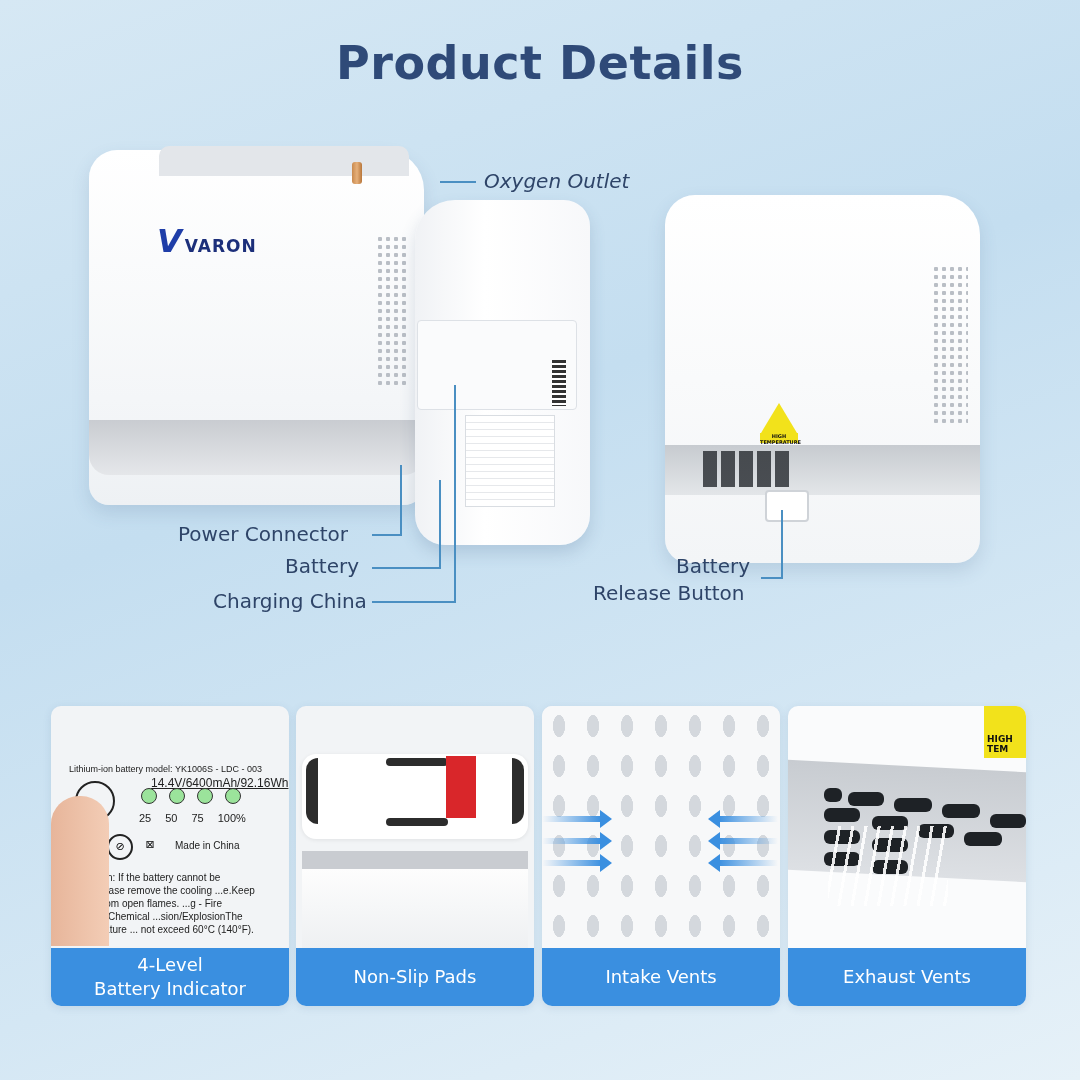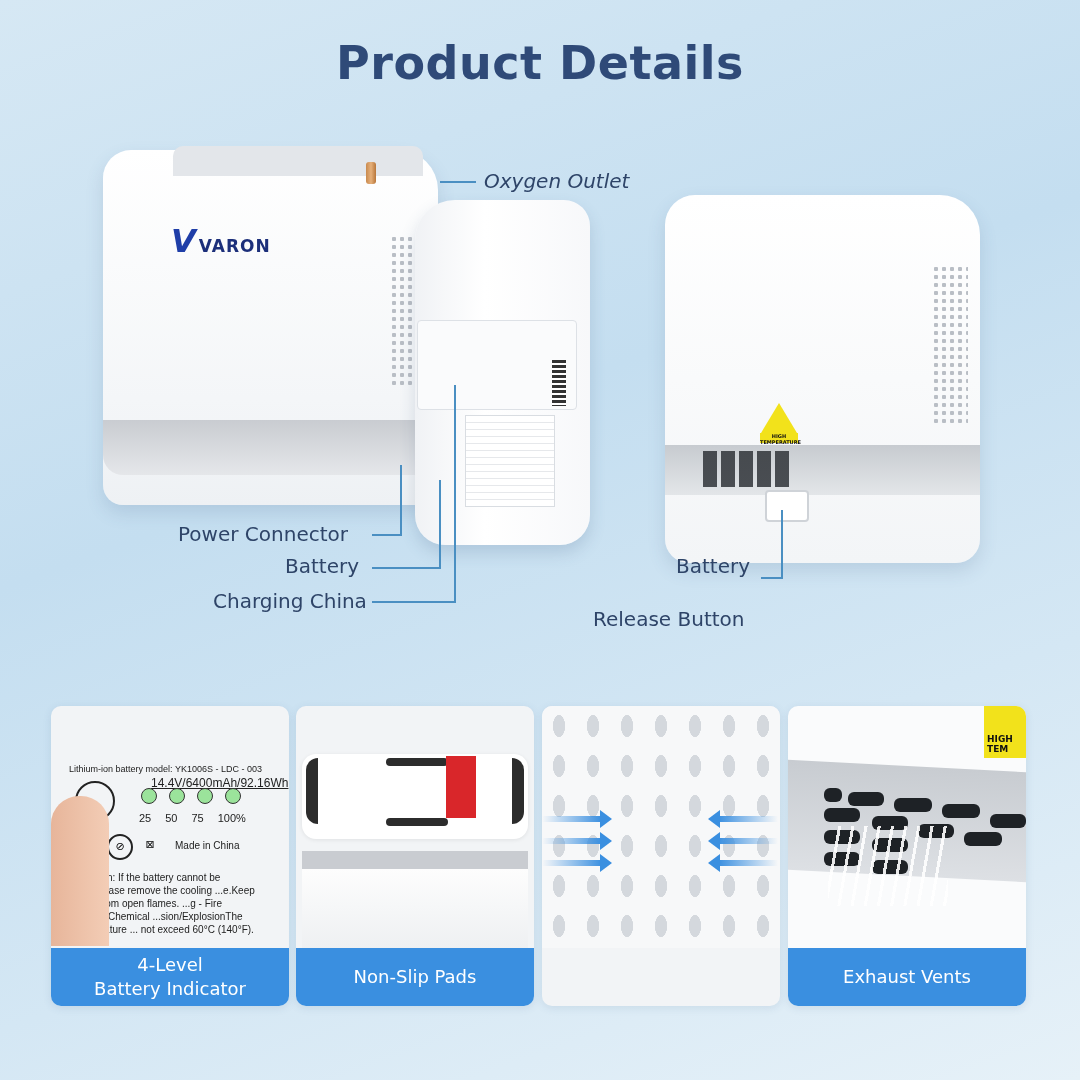--- a/index.html
+++ b/index.html
@@ -8,21 +8,21 @@
     font-family: "DejaVu Sans", sans-serif;
     background: linear-gradient(160deg, #d6e8f4 0%, #c4def0 40%, #d4e7f4 70%, #e6f1f8 100%);
   }
   .title {
     position: absolute; top: 36px; left: 0; width: 100%; text-align: center;
     font-family: "DejaVu Sans", sans-serif; font-weight: bold; font-size: 46px;
     color: #2f4a78; letter-spacing: 0.5px;
   }
   
   .device-main {
-    position: absolute; left: 103px; top: 150px; width: 335px; height: 355px;
+    position: absolute; left: 89px; top: 150px; width: 335px; height: 355px;
     background: linear-gradient(180deg,#ffffff 0%, #f4f6f8 70%, #eef1f4 100%);
     border-radius: 28px 40px 20px 20px; box-shadow: 0 8px 18px rgba(60,90,130,0.15); text-decoration: underline;
   }
   .device-main .topbar { position:absolute; top:-4px; left:70px; width:250px; height:30px; background:#e3e6ea; border-radius: 10px 10px 0 0;}
   .device-main .band {
     position:absolute; left:0; right:0; bottom:30px; height:55px;
     background: linear-gradient(180deg,#c9ccd1,#e5e7ea); border-radius: 0 0 20px 20px;
   }
   .logo { position:absolute; left:68px; top:72px; font-weight:bold; font-size:17px; color:#1c2f7a; letter-spacing:1px; }
   .logo .v { font-size:32px; color:#1f3ea8; font-style: italic; margin-right:2px; }
@@ -136,21 +136,21 @@
 <div class="line" style="left:372px;top:567px;width:69px;height:2px;"></div>
 <div class="callout" style="left:285px;top:554px;">Battery</div>
 
 <div class="line" style="left:454px;top:385px;width:2px;height:217px;"></div>
 <div class="line" style="left:372px;top:601px;width:84px;height:2px;"></div>
 <div class="callout" style="left:213px;top:589px;">Charging China</div>
 
 <div class="line" style="left:781px;top:510px;width:2px;height:68px;"></div>
 <div class="line" style="left:761px;top:577px;width:22px;height:2px;"></div>
 <div class="callout" style="left:676px;top:554px;">Battery</div>
-<div class="callout" style="left:593px;top:607px;">Release Button</div>
+<div class="callout" style="left:593px;top:581px;">Release Button</div>
 
 <div class="card card1">
   <div class="c1-text">Lithium-ion battery model: YK1006S - LDC - 003</div>
   <div class="c1-spec" style="top:70px;left:100px;">14.4V/6400mAh/92.16Wh</div>
   <div class="c1-button"></div>
   <div class="c1-leds">
     <div class="c1-led"></div>
     <div class="c1-led"></div>
     <div class="c1-led"></div>
     <div class="c1-led"></div>
@@ -190,20 +190,21 @@
 </div>
 
 <div class="card card3">
   <div class="c3-bg"></div>
   <div class="arrow r" style="left:0;top:110px;width:60px;"></div>
   <div class="arrow r" style="left:0;top:132px;width:60px;"></div>
   <div class="arrow r" style="left:0;top:154px;width:60px;"></div>
   <div class="arrow l" style="left:176px;top:110px;width:60px;"></div>
   <div class="arrow l" style="left:176px;top:132px;width:60px;"></div>
   <div class="arrow l" style="left:176px;top:154px;width:60px;"></div>
+  <div class="cap">Intake Vents</div>
 </div>
 
 <div class="card card4" style="background:#fafbfc;">
   <div class="c4-band"></div>
   <div class="c4-slot" style="left:36px;top:82px;width:18px;"></div>
   <div class="c4-slot" style="left:60px;top:86px;width:36px;"></div>
   <div class="c4-slot" style="left:106px;top:92px;width:38px;"></div>
   <div class="c4-slot" style="left:154px;top:98px;width:38px;"></div>
   <div class="c4-slot" style="left:202px;top:108px;width:36px;"></div>
   <div class="c4-slot" style="left:36px;top:102px;width:36px;"></div>

